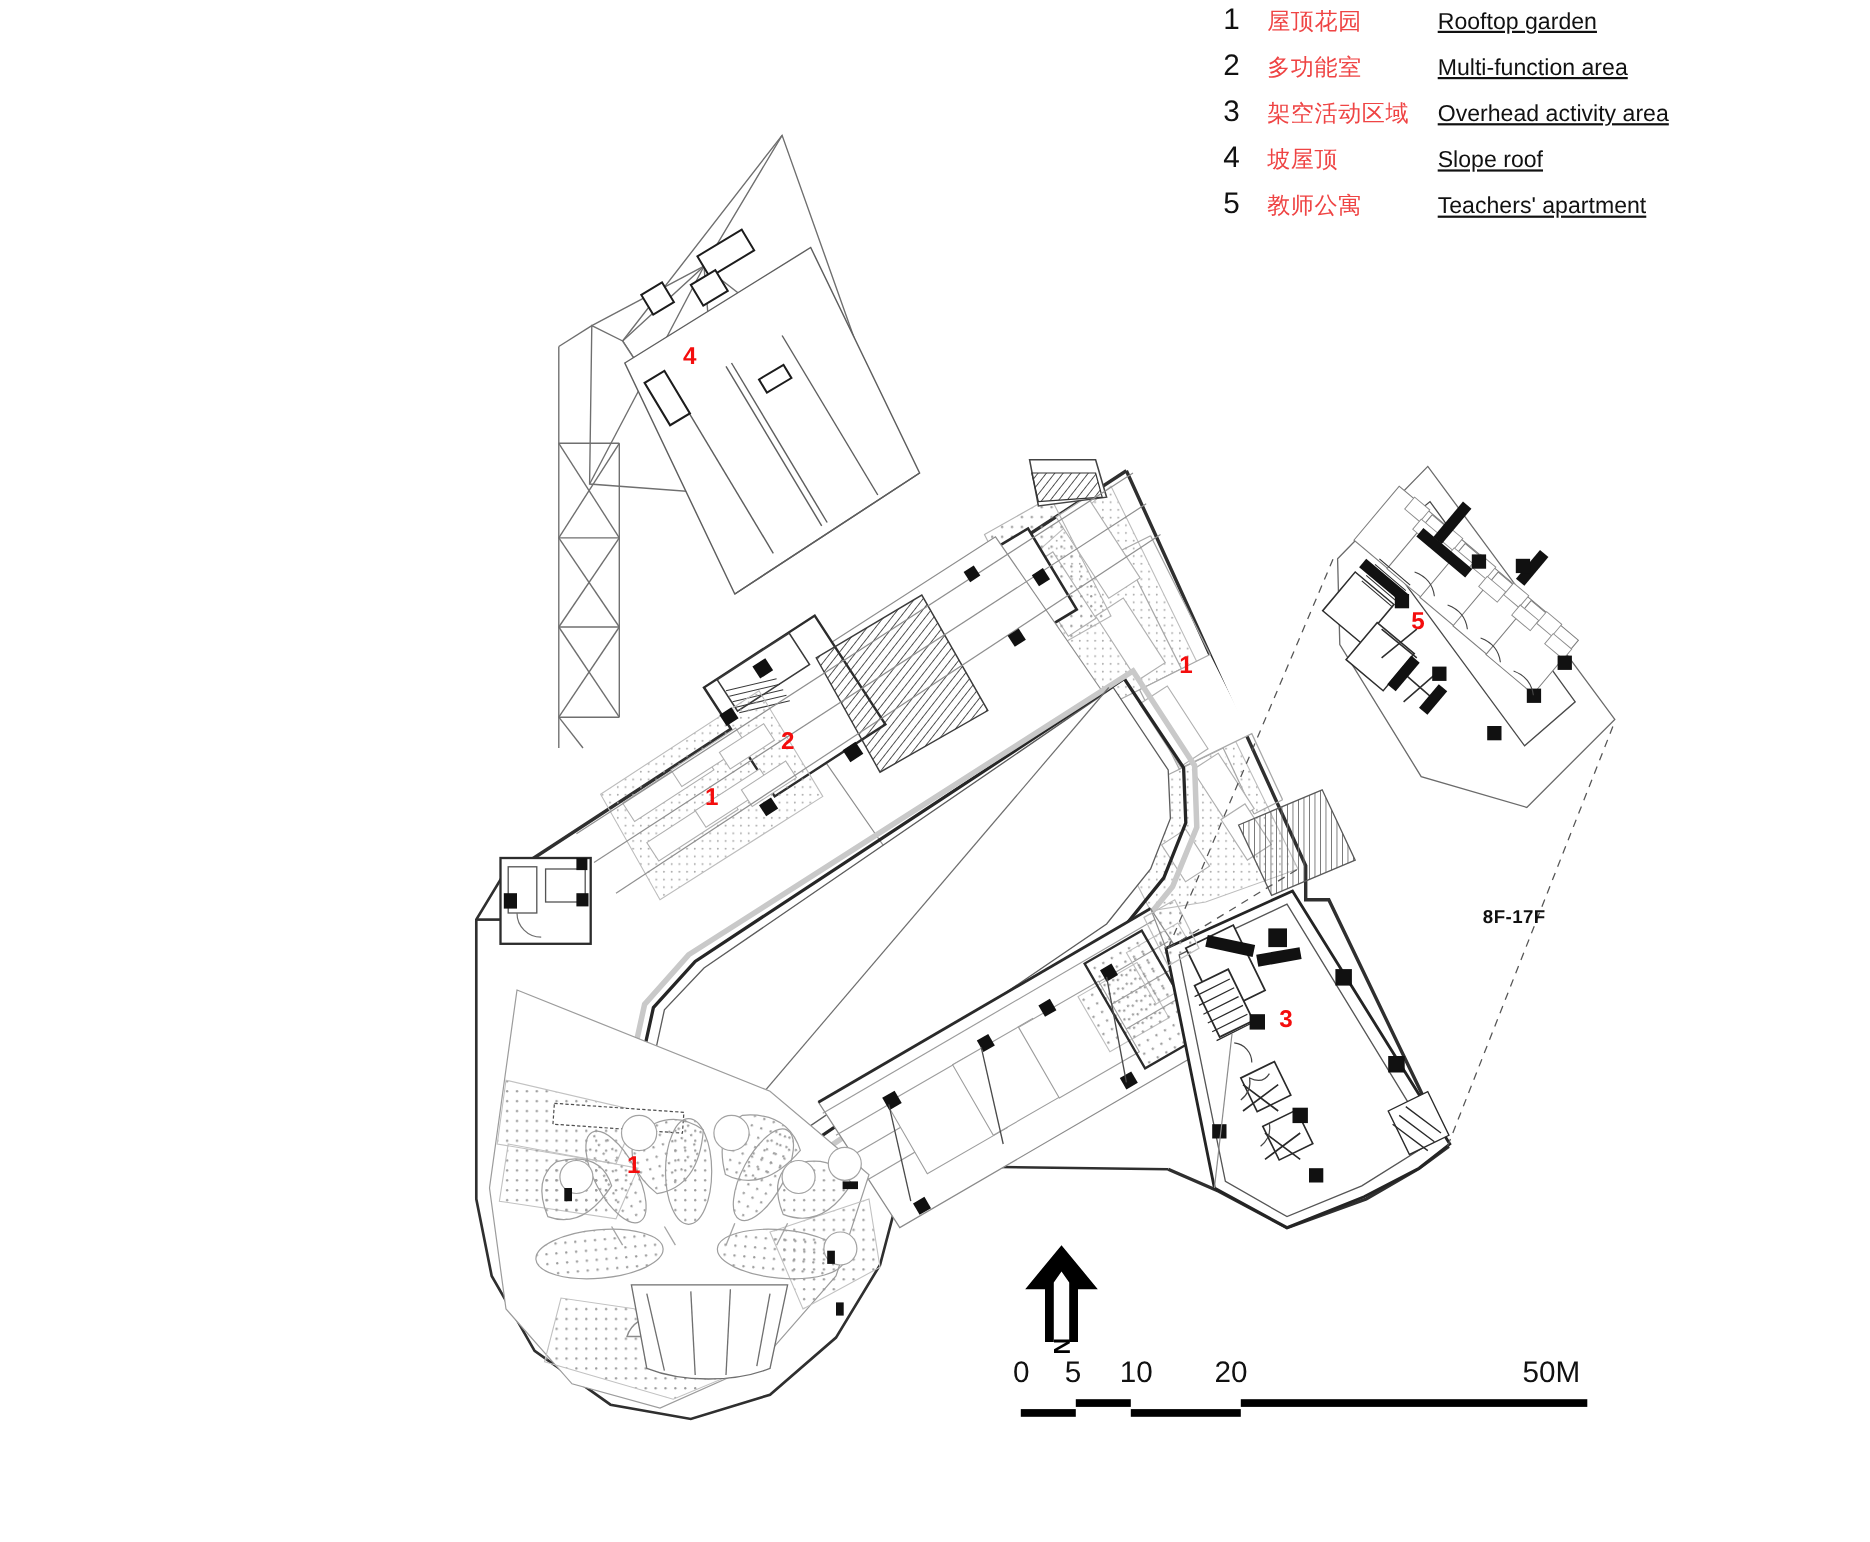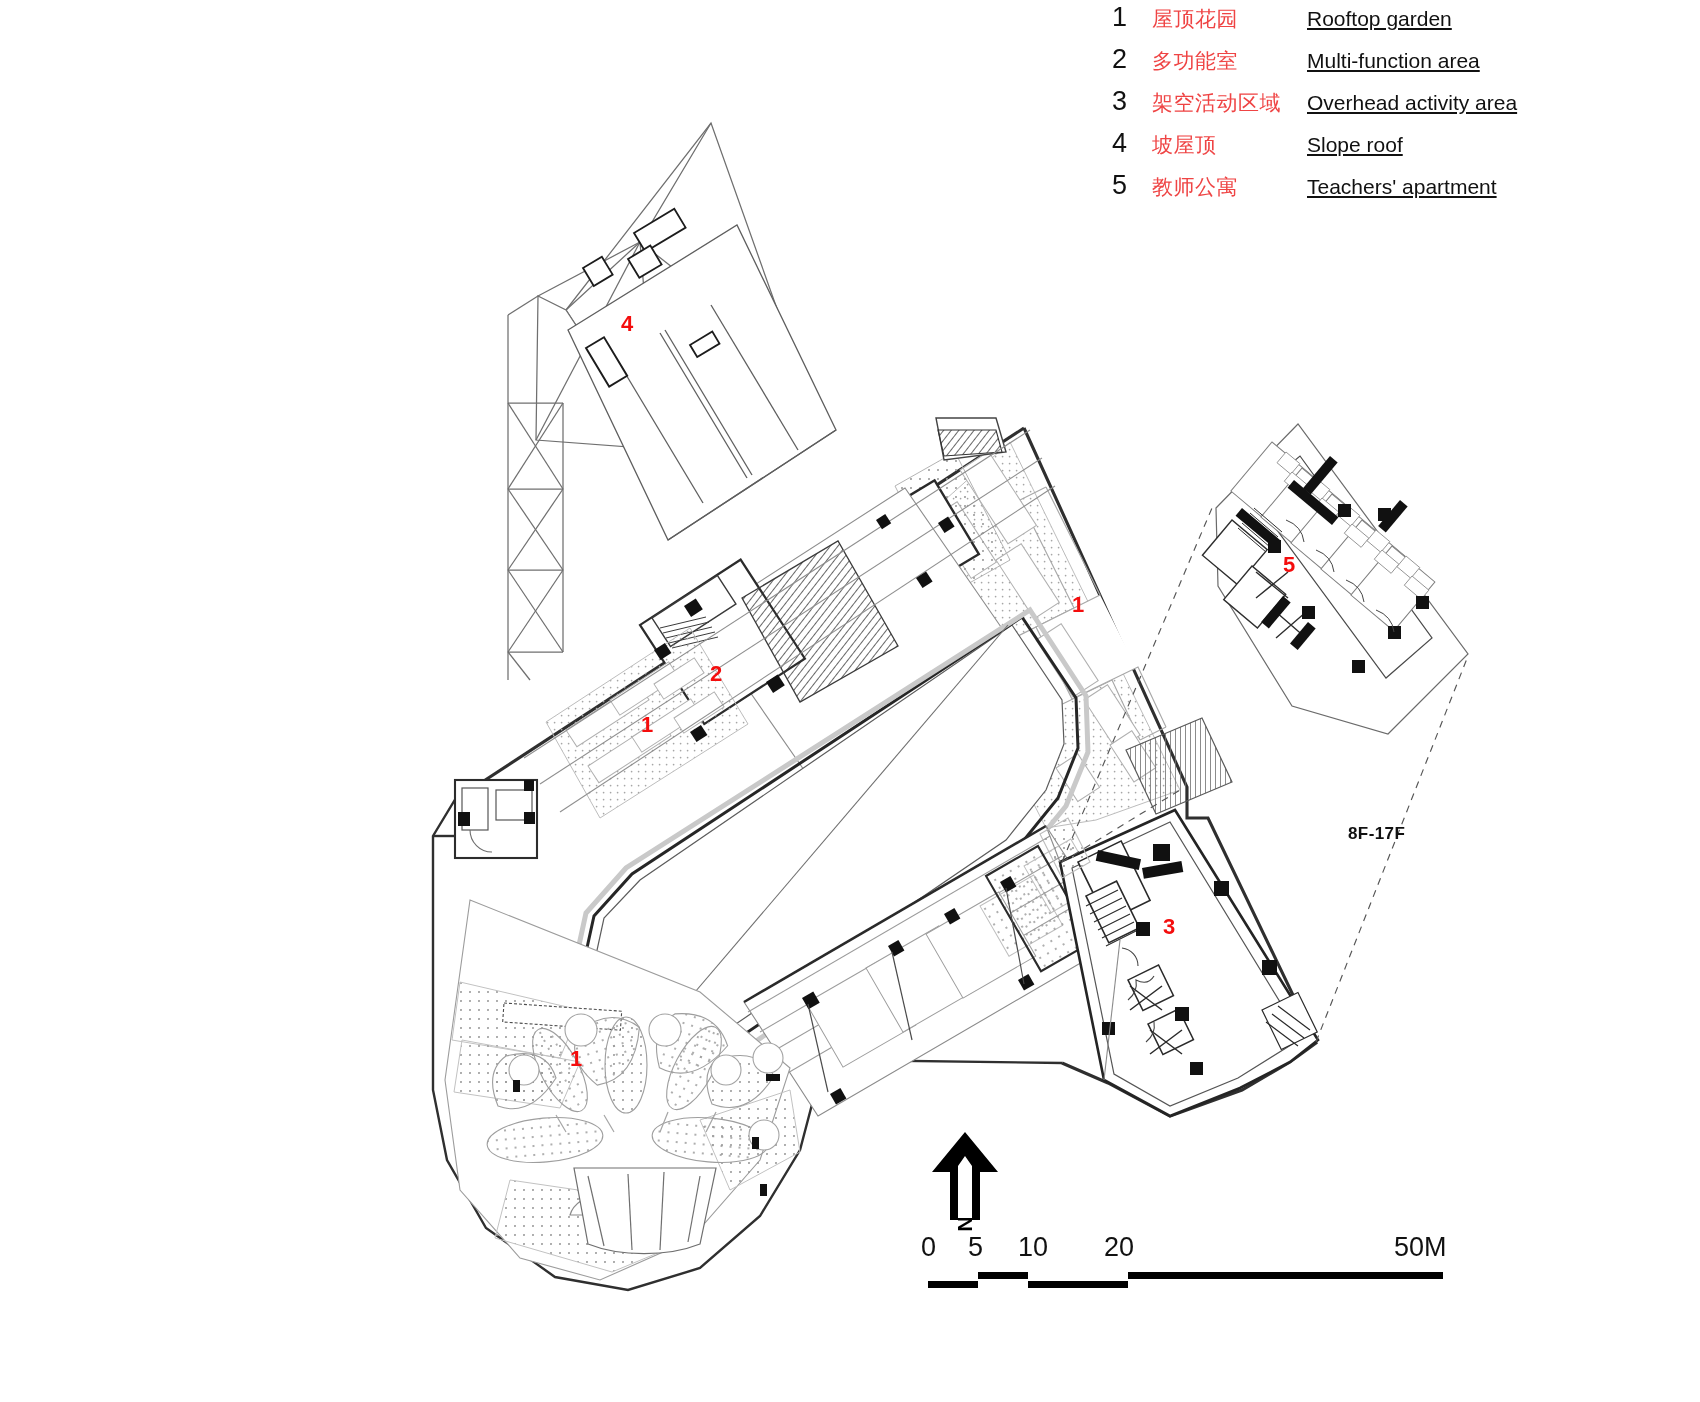--- a/index.html
+++ b/index.html
@@ -495,21 +495,21 @@
       <text x="45" y="103" font-family="Liberation Sans, sans-serif" font-size="21" font-weight="700" fill="#000" text-anchor="middle" transform="rotate(90 45 96)">N</text>
     </svg>
   </div>
 
   <div class="scale">
     <div class="scale-nums" id="scaleNums">
         <span style="left: -7px;">0</span>
         <span style="left: 40px;">5</span>
         <span style="left: 90px; text-align: right;">10</span>
         <span style="left: 176px;">20</span>
-        <span style="left: 466px;">50M</span>
+        <span style="left: 456px;">50M</span>
       </div>
     <div class="scale-bar" id="scaleBar">
         <div class="seg low" style="left: 0px; width: 50px;"></div>
         <div class="seg high" style="left: 50px; width: 50px;"></div>
         <div class="seg low" style="left: 100px; width: 100px;"></div>
         <div class="seg high" style="left: 200px; width: 315px;"></div>
       </div>
   </div>
 
 </div>

